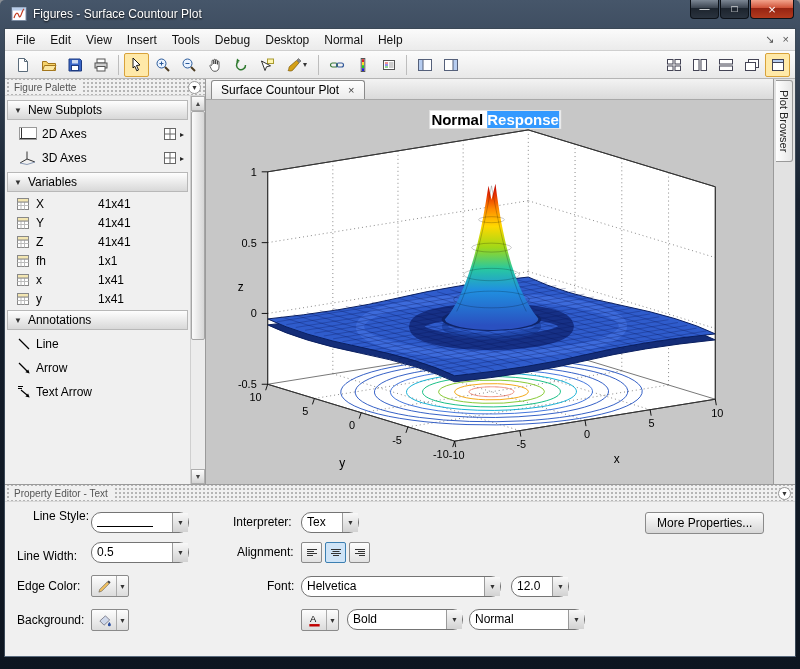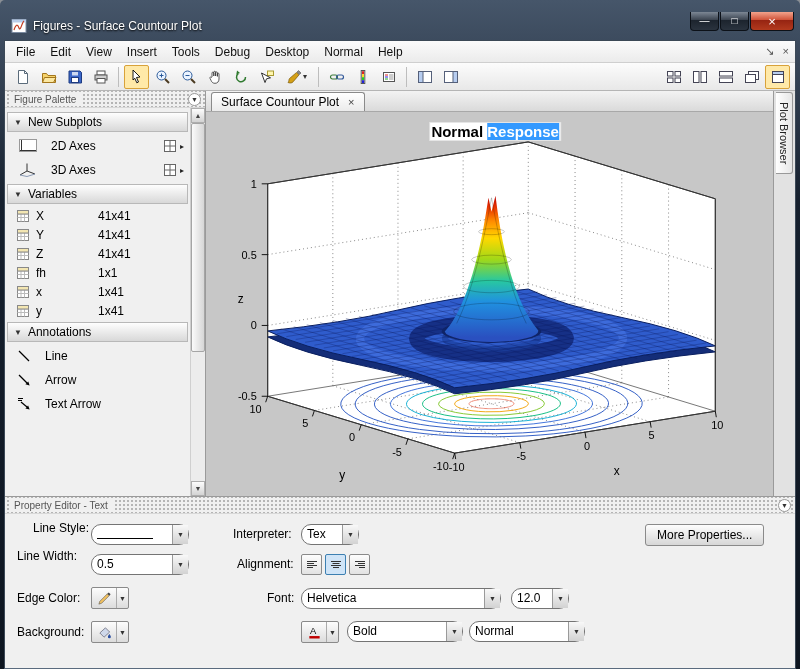--- a/index.html
+++ b/index.html
@@ -1,20 +1,20 @@
 <!DOCTYPE html>
 <html><head>
 <meta charset="utf-8">
 <style>
   * { margin:0; padding:0; box-sizing:border-box; }
   html,body { font-family:"Liberation Sans",sans-serif; font-size:12px; }
   body { background:#8a8f95; }
 
   .window { width:800px; height:669px; background:linear-gradient(#46566a,#16202e 30%,#0d1520);
-            padding:12px 4px 12px 4px; border-radius:5px 5px 0 0; position:relative; }
+            padding:0 4px 12px 4px; border-radius:5px 5px 0 0; position:relative; }
 
   
   .titlebar { height:28px; display:flex; align-items:center; gap:6px; padding:0 2px 0 7px;
               color:#fff; font-size:12px; }
   .title-text { text-shadow:0 1px 2px #000; }
   .win-controls { margin-left:auto; display:flex; gap:1px; align-self:flex-start; }
   .win-btn { width:29px; height:19px; display:flex; align-items:center; justify-content:center;
              color:#fff; font-size:10px; line-height:1; border:1px solid #0c1118; border-top:none;
              border-radius:0 0 4px 4px; background:linear-gradient(#7c8794,#39424e 45%,#1c242e 46%,#2a333e);
              cursor:default; }
@@ -47,21 +47,21 @@
                   background-size:4px 4px; background-position:1px 2px; border-bottom:1px solid #d8d8d8; }
   .panel-title { font-size:10px; color:#555; background:#f0f0f0; padding:0 5px; }
   .panel-collapse { margin-left:auto; width:13px; height:13px; border:1px solid #999; border-radius:50%;
                     background:#fff; font-size:7px; color:#333; display:flex; align-items:center;
                     justify-content:center; }
   .palette-body { position:absolute; top:17px; left:0; right:15px; bottom:0; padding:2px; overflow:hidden; }
   .section-header { height:20px; display:flex; align-items:center; gap:6px; padding:0 6px;
                     background:linear-gradient(#fefefe,#d8d8d8); border:1px solid #b8b8b8;
                     color:#000; margin:2px 0; }
   .tri { font-size:8px; color:#333; }
-  .palette-row { height:24px; display:flex; align-items:center; gap:13px; padding:0 4px 0 9px; }
+  .palette-row { height:24px; display:flex; align-items:center; gap:4px; padding:0 4px 0 9px; }
   .row-right { margin-left:auto; display:flex; align-items:center; gap:3px; }
   .mini-arrow { font-size:8px; color:#222; }
   .var-row { height:19px; display:flex; align-items:center; gap:6px; padding:0 4px 0 9px; }
   .var-name { width:56px; }
   .scrollbar { position:absolute; right:0; top:17px; bottom:0; width:15px; background:#ececec;
                border-left:1px solid #cfcfcf; display:flex; flex-direction:column; }
   .sb-btn { height:15px; background:linear-gradient(#fdfdfd,#d3d3d3); border:1px solid #aeaeae;
             font-size:7px; color:#444; display:flex; align-items:center; justify-content:center; }
   .sb-track { flex:1; display:flex; flex-direction:column; }
   .sb-thumb { height:64%; background:linear-gradient(90deg,#fbfbfb,#d6d6d6); border:1px solid #a5a5a5;
@@ -542,21 +542,21 @@
 
     <div class="propeditor">
       <div class="panel-header">
         <span class="panel-title">Property Editor - Text</span>
         <span class="panel-collapse">
             <span>▼</span>
           </span>
       </div>
       <div class="pe-body">
         <span class="pe-label" style="left:12px; top:4px;margin-left:16px;">Line Style:</span>
-        <span class="pe-label" style="left:12px; top:32px;">Line Width:</span>
+        <span class="pe-label" style="left:12px; top:44px;">Line Width:</span>
         <span class="pe-label" style="left:12px; top:74px;">Edge Color:</span>
         <span class="pe-label" style="left:12px; top:108px;">Background:</span>
 
         <div class="combo" style="left:86px; top:10px; width:98px;">
           <span class="txt"><span class="line-sample"></span></span>
           <span class="cbtn">▼</span>
         </div>
         <div class="combo" style="left:86px; top:40px; width:98px;">
           <span class="txt">0.5</span>
           <span class="cbtn">▼</span>

